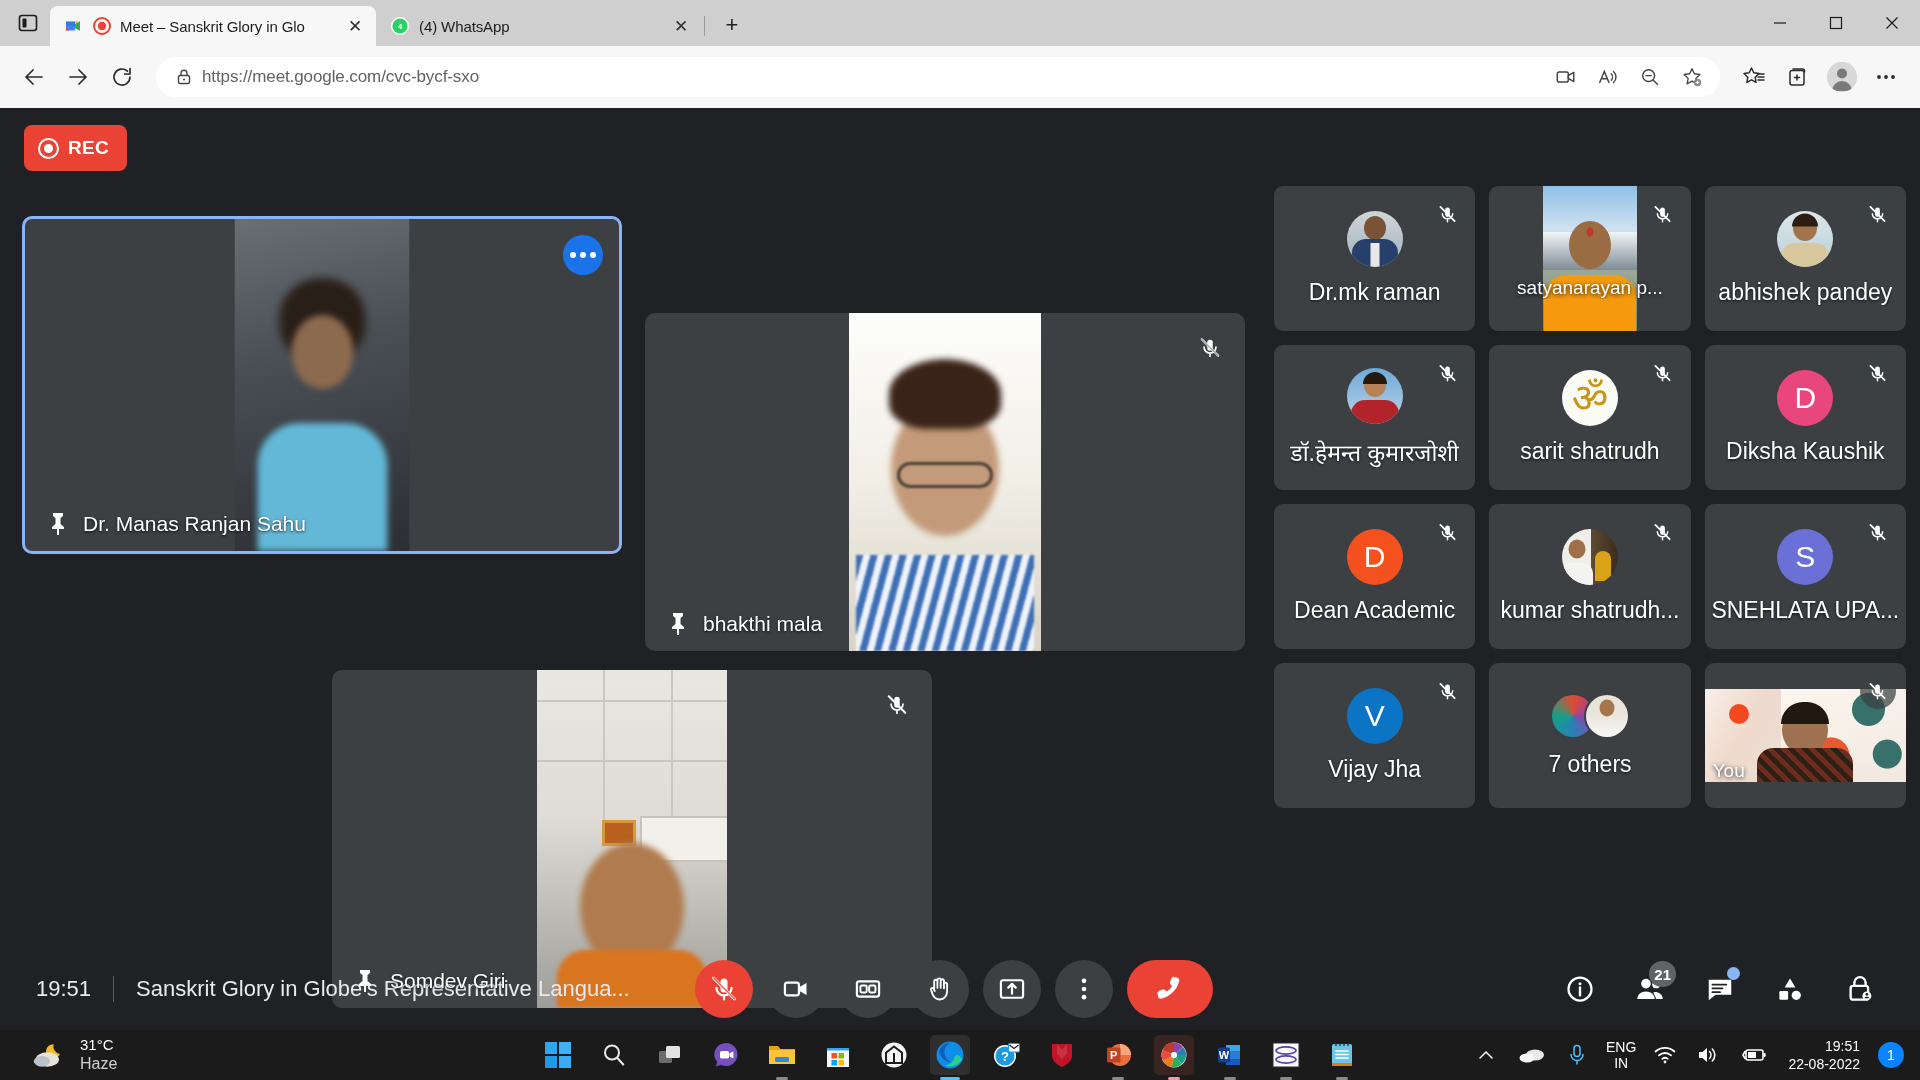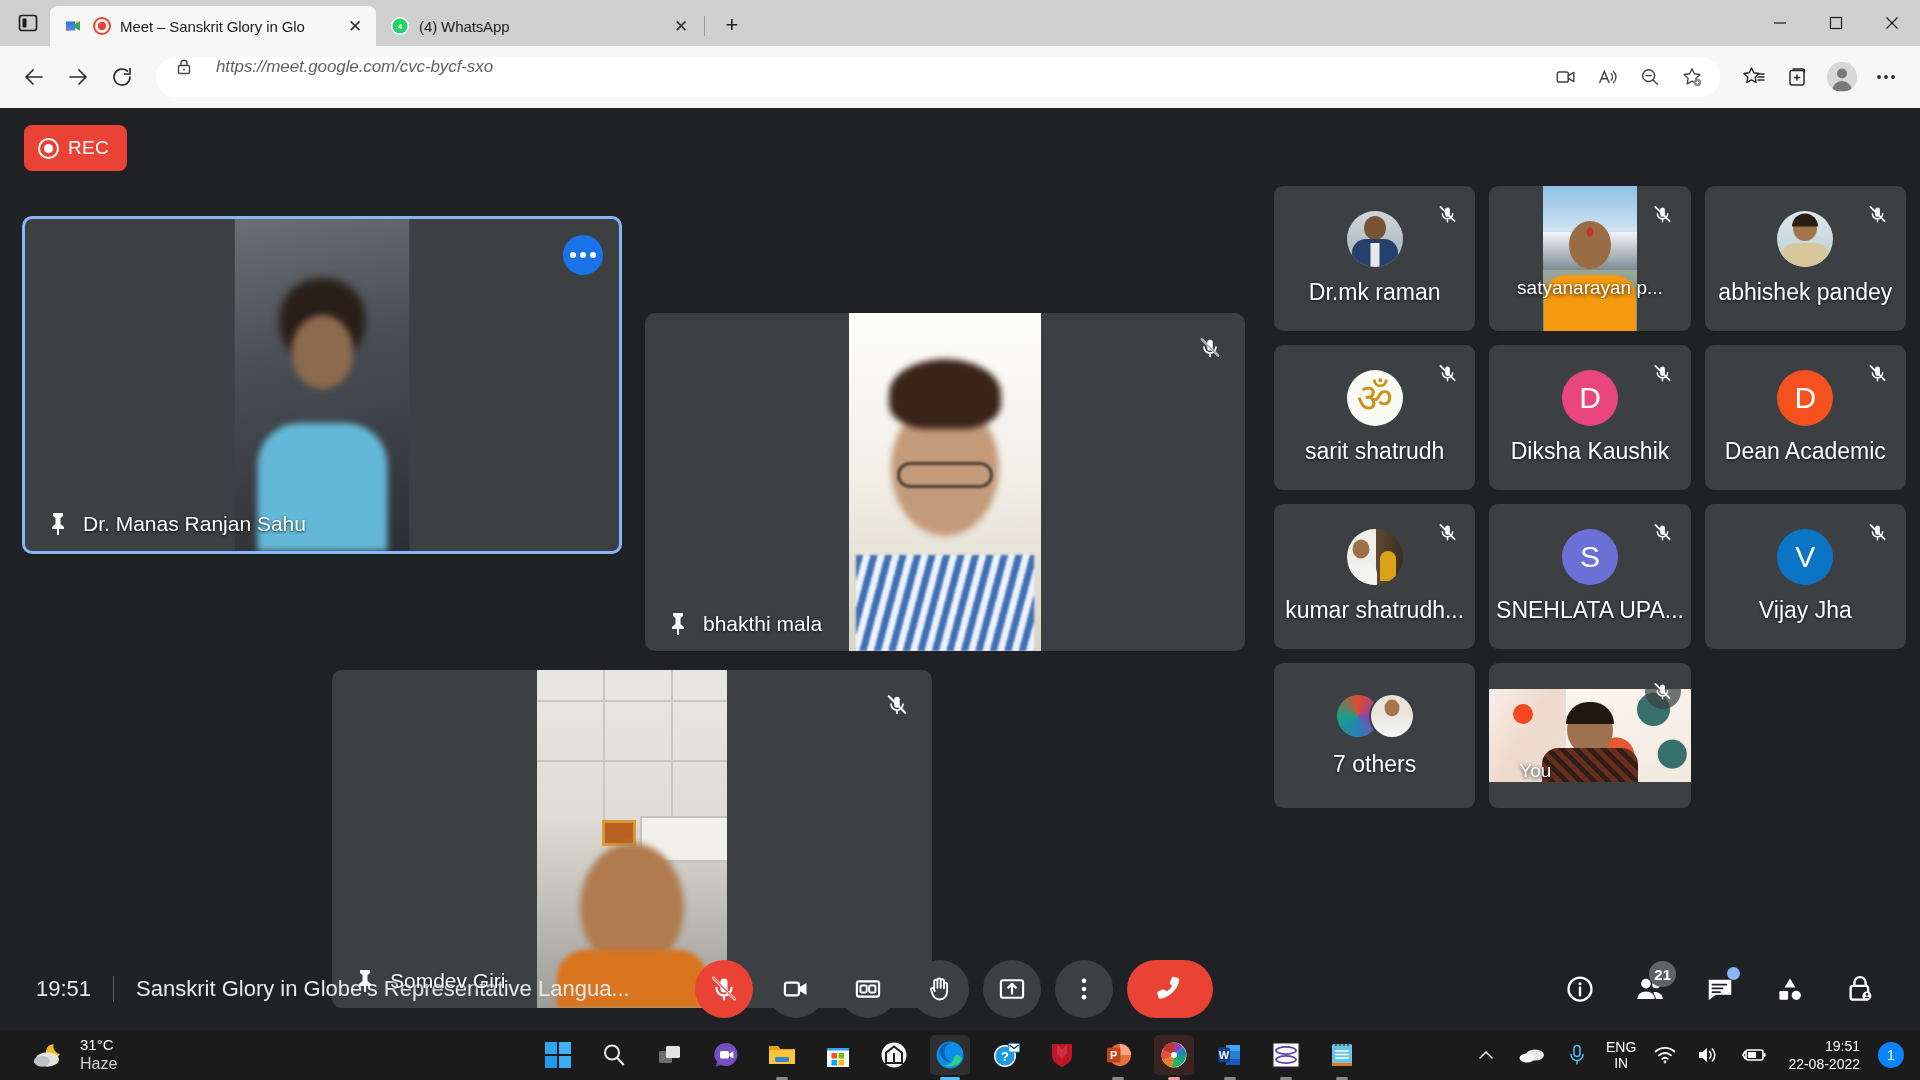--- a/index.html
+++ b/index.html
@@ -57,22 +57,22 @@
     height: 62px; background: #f7f7f7;
     display: flex; align-items: center; padding: 0 14px; gap: 4px;
   }
   .tb-btn {
     width: 40px; height: 40px; border-radius: 50%;
     display: flex; align-items: center; justify-content: center;
     color: #2b2b2b; flex: 0 0 auto;
   }
   .omnibox {
     flex: 1; height: 40px; background: #ffffff; border-radius: 20px;
-    display: flex; padding: 0 8px 0 18px;
-    margin: 0 10px; gap: 22px; font-style: italic;
+    display: flex; align-items: center; padding: 0 8px 0 18px;
+    margin: 0 10px; gap: 8px;
   }
   .omnibox .url {
     flex: 1; font-size: 17px; color: #5f6368; letter-spacing: -0.1px;
   }
   .omni-icons { display: flex; align-items: center; gap: 2px; }
   .avatar-tb {
     width: 30px; height: 30px; border-radius: 50%; background: #d8d8d8;
     display: flex; align-items: flex-end; justify-content: center;
     overflow: hidden; flex: 0 0 30px;
   }
@@ -82,21 +82,21 @@
     position: absolute; left: 0; top: 108px;
     width: 1920px; height: 922px; background: #202124;
     overflow: hidden;
   }
 
   .rec-badge {
     position: absolute; left: 24px; top: 17px;
     height: 46px; padding: 0 18px 0 14px;
     background: #ea4335; color: #fff; border-radius: 8px;
     display: flex; align-items: center; gap: 9px;
-    font-size: 19px; font-weight: normal; letter-spacing: .3px;
+    font-size: 19px; font-weight: bold; letter-spacing: .3px;
   }
   .rec-dot {
     width: 21px; height: 21px; border-radius: 50%;
     border: 2.5px solid #fff; display: flex;
     align-items: center; justify-content: center;
   }
   .rec-dot i { width: 9px; height: 9px; border-radius: 50%; background: #fff; display:block; }
 
   .stage { position: absolute; left: 0; top: 0; width: 1260px; height: 840px; }
 
@@ -540,20 +540,37 @@
           <div class="pav">
             <div class="ph" style="background:linear-gradient(180deg,#dce7ec,#b9cdd6);">
               <div style="position:absolute;left:50%;top:30%;transform:translate(-50%,-50%);width:24px;height:26px;border-radius:50%;background:#a3744c;"></div>
               <div style="position:absolute;left:50%;top:16%;transform:translate(-50%,-50%);width:26px;height:13px;border-radius:13px 13px 0 0;background:#2b1d12;"></div>
               <div style="position:absolute;left:50%;bottom:0;transform:translateX(-50%);width:48px;height:24px;border-radius:14px 14px 0 0;background:#d8c79c;"></div>
             </div>
           </div>
           <div class="pname">abhishek pandey</div>
         </div>
 
+        <div class="pcard">
+          <div class="mini-mic">
+            <svg width="19" height="19" viewBox="0 0 24 24">
+                <path d="M12 3a3 3 0 0 1 3 3v6a3 3 0 0 1-6 0V6a3 3 0 0 1 3-3z" fill="#fff"></path>
+                <path d="M5.5 11a6.5 6.5 0 0 0 13 0M12 17.5V21" stroke="#fff" stroke-width="1.9" fill="none" stroke-linecap="round"></path>
+                <path d="M3 2.5l18 18" stroke="#fff" stroke-width="2.3" stroke-linecap="round"></path>
+              </svg>
+          </div>
+          <div class="pav">
+            <div class="ph" style="background:linear-gradient(180deg,#6fa8d8,#bcd6e8);">
+              <div style="position:absolute;left:50%;top:32%;transform:translate(-50%,-50%);width:22px;height:24px;border-radius:50%;background:#b5825a;"></div>
+              <div style="position:absolute;left:50%;top:18%;transform:translate(-50%,-50%);width:24px;height:12px;border-radius:12px 12px 0 0;background:#241a12;"></div>
+              <div style="position:absolute;left:50%;bottom:0;transform:translateX(-50%);width:48px;height:24px;border-radius:14px 14px 0 0;background:#b3242a;"></div>
+            </div>
+          </div>
+          <div class="pname">डॉ.हेमन्त कुमारजोशी</div>
+        </div>
 
         <div class="pcard">
           <div class="mini-mic">
             <svg width="19" height="19" viewBox="0 0 24 24">
                 <path d="M12 3a3 3 0 0 1 3 3v6a3 3 0 0 1-6 0V6a3 3 0 0 1 3-3z" fill="#fff"></path>
                 <path d="M5.5 11a6.5 6.5 0 0 0 13 0M12 17.5V21" stroke="#fff" stroke-width="1.9" fill="none" stroke-linecap="round"></path>
                 <path d="M3 2.5l18 18" stroke="#fff" stroke-width="2.3" stroke-linecap="round"></path>
               </svg>
           </div>
           <div class="pav" style="background:#fbfbf6">
@@ -664,21 +681,21 @@
               <div style="position:absolute;left:50%;bottom:0;transform:translateX(-50%);width:96px;height:34px;border-radius:16px 16px 0 0;background:repeating-linear-gradient(45deg,#6b2d1d 0 5px,#2c2018 5px 10px);"></div>
             </div>
           </div>
           <div class="mini-mic">
             <svg width="19" height="19" viewBox="0 0 24 24">
                 <path d="M12 3a3 3 0 0 1 3 3v6a3 3 0 0 1-6 0V6a3 3 0 0 1 3-3z" fill="#fff"></path>
                 <path d="M5.5 11a6.5 6.5 0 0 0 13 0M12 17.5V21" stroke="#fff" stroke-width="1.9" fill="none" stroke-linecap="round"></path>
                 <path d="M3 2.5l18 18" stroke="#fff" stroke-width="2.3" stroke-linecap="round"></path>
               </svg>
           </div>
-          <div class="namefloat" style="text-align:left;bottom:26px;padding-left:30px;">You</div>
+          <div class="namefloat" style="text-align:left;bottom:26px;padding-left:8px;">You</div>
         </div>
 
       </div>
     </div>
 
     <div class="bottombar">
       <div class="bb-left">
         <span class="bb-time">19:51</span>
         <span class="bb-divider"></span>
         <span class="bb-title">Sanskrit Glory in Globe’s Representative Langua...</span>

